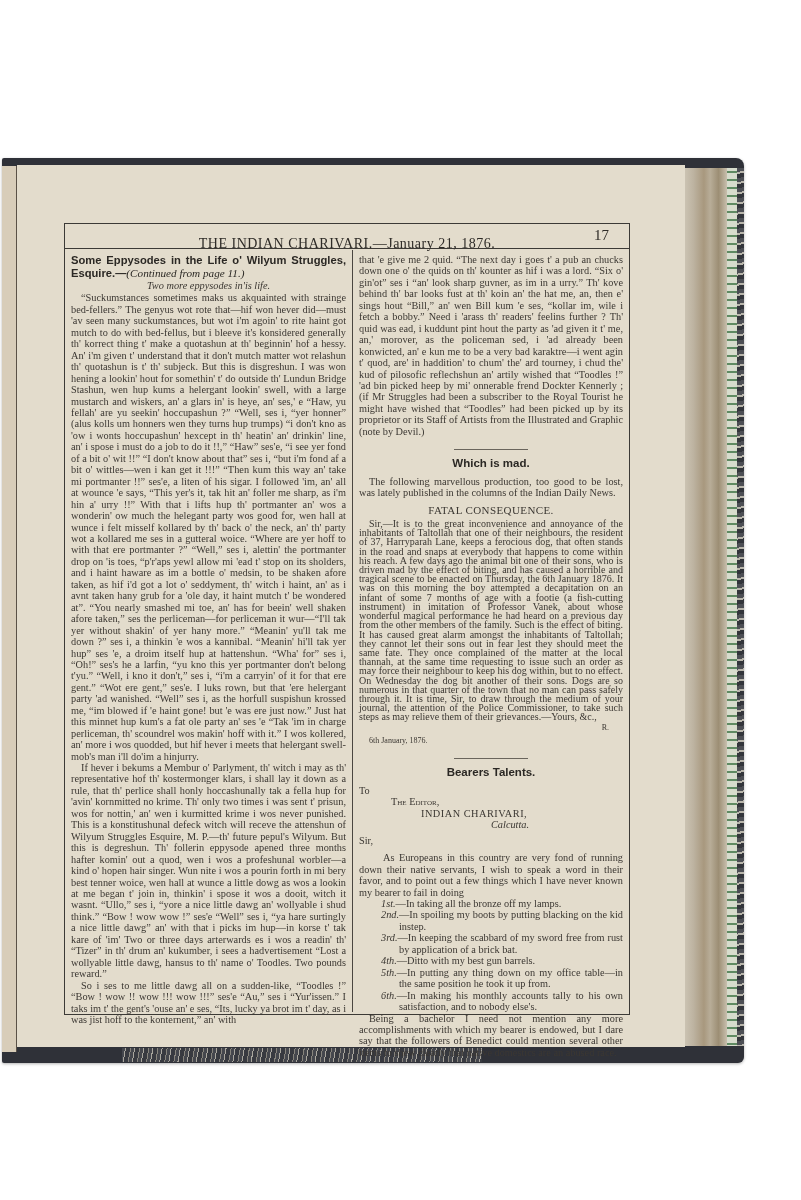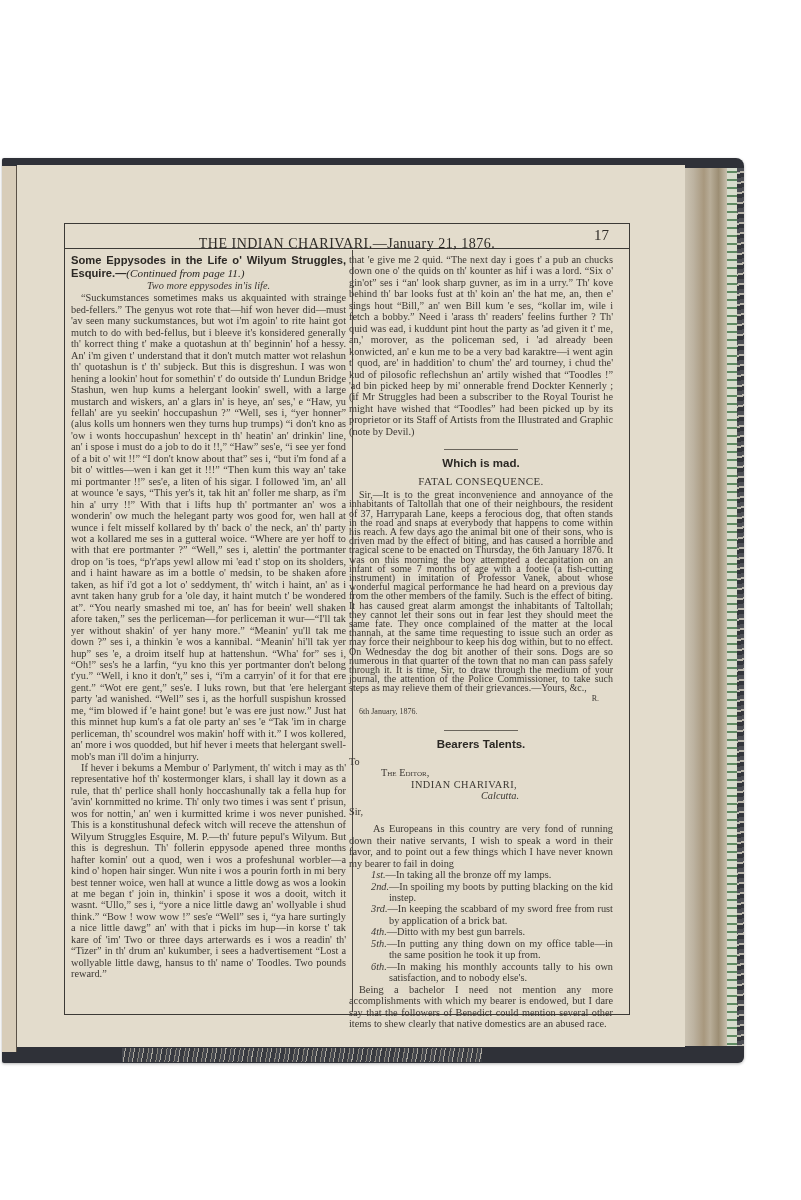--- a/index.html
+++ b/index.html
@@ -49,21 +49,21 @@
   .masthead-title {
     position: absolute; left: 0; width: 564px; top: 12px; text-align: center;
     font-size: 14px; letter-spacing: .5px; color: #2e2b27;
   }
   .masthead-page { position: absolute; right: 20px; top: 3px; font-size: 15px; color: #2e2b27; }
   .col {
     position: absolute; top: 30px; font-size: 10.3px; line-height: 11.45px;
     text-align: justify; color: #3b3732;
   }
   .col-left { left: 6px; width: 275px; }
-  .col-right { left: 284px; width: 264px; }
+  .col-right { left: 294px; width: 264px; }
   .col-divider {
     position: absolute; left: 287px; top: 26px; width: 0; height: 762px;
     border-left: 1px solid #4a4640;
   }
   p { margin: 0; text-indent: 10px; }
   .headline { font-family: "Liberation Sans", "DejaVu Sans", sans-serif; font-weight: bold; font-size: 11.2px; line-height: 12.5px; text-indent: 0; color: #2b2824; }
   .headline i { font-family: "Liberation Serif", serif; font-weight: normal; }
   .subhead { text-align: center; font-style: italic; text-indent: 0; margin: 1px 0; }
   .section-title {
     text-align: center; font-family: "Liberation Sans", "DejaVu Sans", sans-serif; font-weight: bold;
@@ -103,27 +103,29 @@
 
   <div class="col-divider"></div>
 
   <div class="col col-left">
     <p class="headline">
       <span>Some Eppysodes in the Life o' Wilyum Struggles, Esquire.—</span><i>(Continued from page 11.)</i>
     </p>
     <p class="subhead">Two more eppysodes in'is life.</p>
     <p>“Suckumstances sometimes maks us akquainted with strainge bed-fellers.” The genyus wot rote that—hif won hever did—must 'av seen many suckumstances, but wot i'm agoin' to rite haint got mutch to do with bed-fellus, but i bleeve it's konsidered generally th' korrect thing t' make a quotashun at th' beginnin' hof a hessy. An' i'm given t' understand that it don't mutch matter wot relashun th' quotashun is t' th' subjeck. But this is disgreshun. I was won hening a lookin' hout for somethin' t' do outside th' Lundun Bridge Stashun, wen hup kums a helergant lookin' swell, with a large mustarch and wiskers, an' a glars in' is heye, an' ses,' e “Haw, yu fellah' are yu seekin' hoccupashun ?” “Well, ses i, “yer honner” (alus kolls um honners wen they turns hup trumps) “i don't kno as 'ow i wonts hoccupashun' hexcept in th' heatin' an' drinkin' line, an' i spose i must do a job to do it !!,” “Haw” ses'e, “i see yer fond of a bit o' wit !!” “I don't know about that” ses i, “but i'm fond af a bit o' wittles—wen i kan get it !!!” “Then kum this way an' take mi portmanter !!” ses'e, a liten of his sigar. I followed 'im, an' all at wounce 'e says, “This yer's it, tak hit an' foller me sharp, as i'm hin a' urry !!” With that i lifts hup th' portmanter an' wos a wonderin' ow much the helegant party wos good for, wen hall at wunce i felt misself kollared by th' back o' the neck, an' th' party wot a kollared me ses in a gutteral woice. “Where are yer hoff to with that ere portmanter ?” “Well,” ses i, alettin' the portmanter drop on 'is toes, “p'r'aps yewl allow mi 'ead t' stop on its sholders, and i haint haware as im a bottle o' medsin, to be shaken afore taken, as hif i'd got a lot o' seddyment, th' witch i haint, an' as i avnt taken hany grub for a 'ole day, it haint mutch t' be wondered at”. “You nearly smashed mi toe, an' has for beein' well shaken afore taken,” ses the perliceman—for perliceman it wur—“I'll tak yer without shakin' of yer hany more.” “Meanin' yu'll tak me down ?” ses i, a thinkin 'e wos a kannibal. “Meanin' hi'll tak yer hup” ses 'e, a droim itself hup at hattenshun. “Wha' for” ses i, “Oh!” ses's he a larfin, “yu kno this yer portmanter don't belong t'yu.” “Well, i kno it don't,” ses i, “i'm a carryin' of it for that ere gent.” “Wot ere gent,” ses'e. I luks rown, but that 'ere helergant party 'ad wanished. “Well” ses i, as the horfull suspishun krossed me, “im blowed if 'e haint gone! but 'e was ere just now.” Just hat this minnet hup kum's a fat ole party an' ses 'e “Tak 'im in charge perliceman, th' scoundrel wos makin' hoff with it.” I wos kollered, an' more i wos quodded, but hif hever i meets that helergant swell-mob's man i'll do'im a hinjurry.</p>
     <p>If hever i bekums a Membur o' Parlyment, th' witch i may as th' representative hof th' kostermonger klars, i shall lay it down as a rule, that th' perlice shall honly hoccashunally tak a fella hup for 'avin' kornmitted no krime. Th' only two times i was sent t' prisun, wos for nottin,' an' wen i kurmitted krime i wos never punished. This is a konstitushunal defeck witch will receve the attenshun of Wilyum Struggles Esquire, M. P.—th' future pepul's Wilyum. But this is degreshun. Th' follerin eppysode apened three months hafter komin' out a quod, wen i wos a profeshunal worbler—a kind o' hopen hair singer. Wun nite i wos a pourin forth in mi bery best tenner woice, wen hall at wunce a little dowg as wos a lookin at me began t' join in, thinkin' i spose it wos a dooit, witch it wasnt. “Ullo,” ses i, “yore a nice little dawg an' wollyable i shud think.” “Bow ! wow wow !” ses'e “Well” ses i, “ya hare surtingly a nice little dawg” an' with that i picks im hup—in korse t' tak kare of 'im' Two or three days arterwards es i wos a readin' th' “Tizer” in th' drum an' kukumber, i sees a hadvertisement “Lost a wollyable little dawg, hansus to th' name o' Toodles. Two pounds reward.”</p>
+    <p>So i ses to me little dawg all on a sudden-like, “Toodles !” “Bow ! wow !! wow !!! wow !!!” ses'e “Au,” ses i “Yur'issen.” I taks im t' the gent's 'ouse an' e ses, “Its, lucky ya brot im t' day, as i was jist hoff to the konternent,” an' with</p>
   </div>
 
   <div class="col col-right">
     <p style="text-indent:0">that 'e give me 2 quid. “The next day i goes t' a pub an chucks down one o' the quids on th' kounter as hif i was a lord. “Six o' gin'ot” ses i “an' look sharp guvner, as im in a urry.” Th' kove behind th' bar looks fust at th' koin an' the hat me, an, then e' sings hout “Bill,” an' wen Bill kum 'e ses, “kollar im, wile i fetch a bobby.” Need i 'arass th' readers' feelins further ? Th' quid was ead, i kuddunt pint hout the party as 'ad given it t' me, an,' morover, as the policeman sed, i 'ad already been konwicted, an' e kun me to be a very bad karaktre—i went agin t' quod, are' in haddition' to chum' the' ard tourney, i chud the' kud of pilosofic reflechshun an' artily wished that “Toodles !” 'ad bin picked heep by mi' onnerable frend Dockter Kennerly ; (if Mr Struggles had been a subscriber to the Royal Tourist he might have wished that “Toodles” had been picked up by its proprietor or its Staff of Artists from the Illustrated and Graphic (note by Devil.)</p>
 
     <div class="rule"></div>
     <p class="section-title">Which is mad.</p>
+    <p>The following marvellous production, too good to be lost, was lately published in the columns of the Indian Daily News.</p>
     <p class="small-head">FATAL CONSEQUENCE.</p>
     <p class="letter">Sir,—It is to the great inconvenience and annoyance of the inhabitants of Taltollah that one of their neighbours, the resident of 37, Harryparah Lane, keeps a ferocious dog, that often stands in the road and snaps at everybody that happens to come within his reach. A few days ago the animal bit one of their sons, who is driven mad by the effect of biting, and has caused a horrible and tragical scene to be enacted on Thursday, the 6th January 1876. It was on this morning the boy attempted a decapitation on an infant of some 7 months of age with a footie (a fish-cutting instrument) in imitation of Professor Vanek, about whose wonderful magical performance he had heard on a previous day from the other members of the family. Such is the effect of biting. It has caused great alarm amongst the inhabitants of Taltollah; they cannot let their sons out in fear lest they should meet the same fate. They once complained of the matter at the local thannah, at the same time requesting to issue such an order as may force their neighbour to keep his dog within, but to no effect. On Wednesday the dog bit another of their sons. Dogs are so numerous in that quarter of the town that no man can pass safely through it. It is time, Sir, to draw through the medium of your journal, the attention of the Police Commissioner, to take such steps as may relieve them of their grievances.—Yours, &amp;c.,</p>
     <p class="sig">R.</p>
     <p class="date">6th January, 1876.</p>
 
     <div class="rule"></div>
     <p class="section-title">Bearers Talents.</p>
     <p class="addr1">To</p>
     <p class="addr2">The Editor,</p>
     <p class="addr3">INDIAN CHARIVARI,</p>

